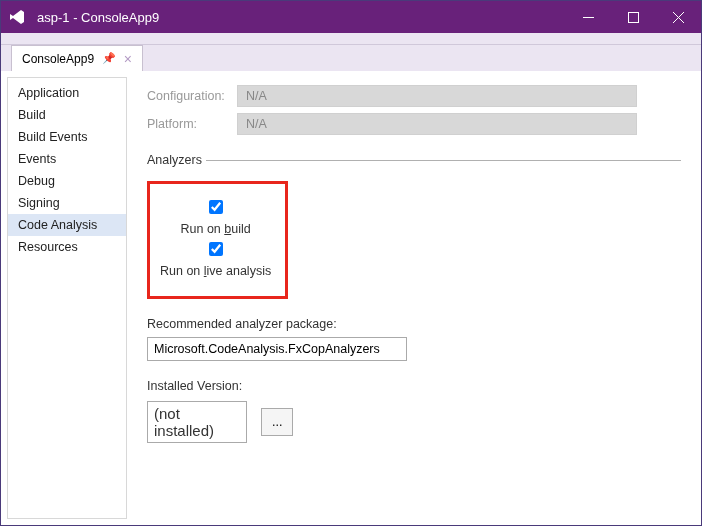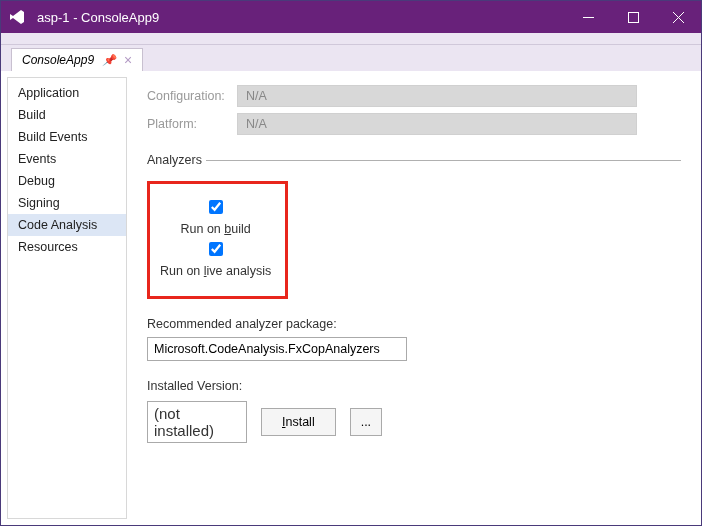--- a/index.html
+++ b/index.html
@@ -7,21 +7,21 @@
   
   .titlebar { background: #68217a; height: 32px; display: flex; align-items: center; color: #fff; }
   .titlebar-icon { width: 32px; display: flex; align-items: center; justify-content: center; }
   .titlebar-text { flex: 1; font-size: 13px; padding-left: 4px; }
   .titlebar-btns { display: flex; }
   .titlebar-btn { width: 45px; height: 32px; display: flex; align-items: center; justify-content: center; color: #fff; }
   .titlebar-btn svg { stroke: #fff; fill: none; }
   
   .menubar { background: #ebe5f2; height: 12px; border-bottom: 1px solid #d0c8da; }
   
-  .tabstrip { background: #ebe5f2; height: 26px; display: flex; align-items: flex-end; padding-left: 10px; font-style: italic; }
+  .tabstrip { background: #ebe5f2; height: 26px; display: flex; padding-left: 10px; }
   .tab { background: #fff; border: 1px solid #c8c0d0; border-bottom: none; padding: 4px 10px; font-size: 12px; display: flex; align-items: center; gap: 8px; }
   .tab-pin { color: #68217a; font-size: 11px; }
   .tab-close { color: #b39ac4; font-size: 14px; line-height: 10px; }
   
   .content { display: flex; height: calc(526px - 32px - 12px - 26px - 2px); background: #fff; }
   
   .sidebar { width: 120px; background: #fff; border-right: 1px solid #ddd; padding-top: 4px; margin: 6px 0 6px 6px; border: 1px solid #d8d8d8; }
   .sidebar-item { padding: 4px 10px; font-size: 12.5px; color: #222; cursor: default; }
   .sidebar-item.selected { background: #dce6f5; }
   
@@ -126,17 +126,16 @@
         <span><span>Run on </span><span class="u">l</span><span>ive analysis</span></span>
       </label>
     </div>
     
     <div class="field-label">Recommended analyzer package:</div>
     <input class="text-input" type="text" value="Microsoft.CodeAnalysis.FxCopAnalyzers" style="">
     
     <div class="field-label">Installed Version:</div>
     <div class="install-row">
       <div class="readonly-box">(not installed)</div>
-      <button class="btn"><span></span><span class="u">I</span><span>nstall</span></button>
       <button class="btn btn-small">...</button>
     </div>
   </div>
 </div>
 
 </body></html>

